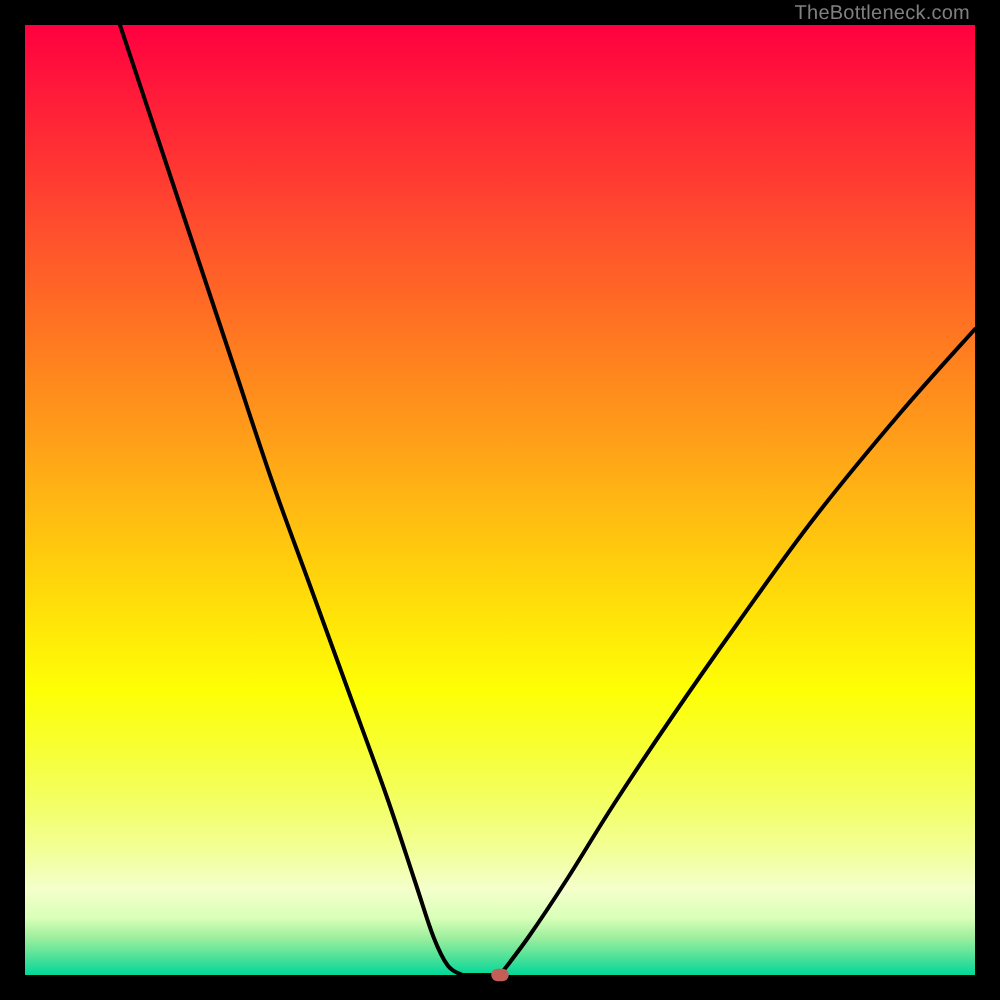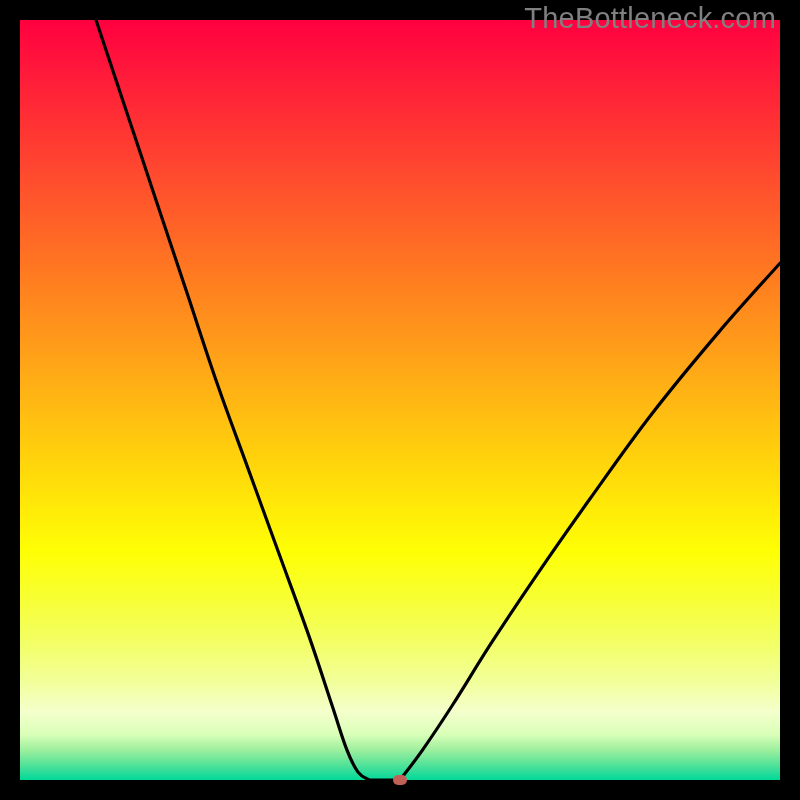--- a/index.html
+++ b/index.html
@@ -48,21 +48,21 @@
       #66e699 97.5%,
       #33dd99 98.8%,
       #00d999 100%
     );
   }
   .watermark {
     position: absolute;
     top: 2px;
     right: 24px;
     color: #808080;
-    font-size: 29px;
+    font-size: 16px;
     font-weight: 400;
     letter-spacing: 0.2px;
   }
   svg.curve {
     position: absolute;
     left: 0;
     top: 0;
     width: 760px;
     height: 760px;
   }

